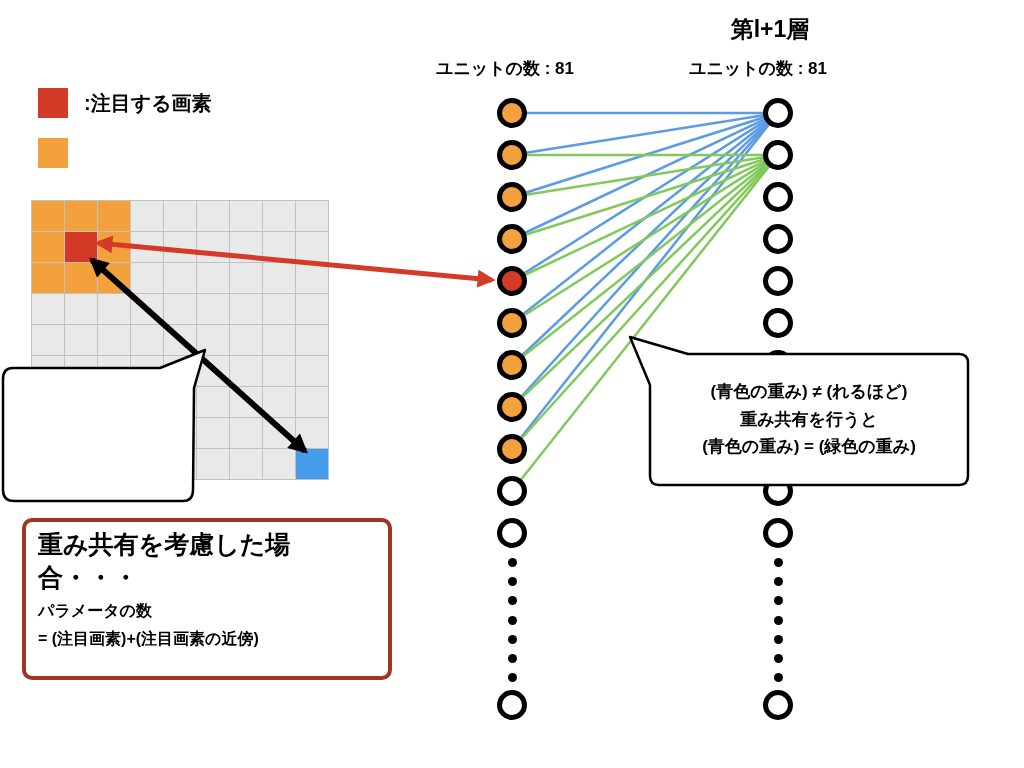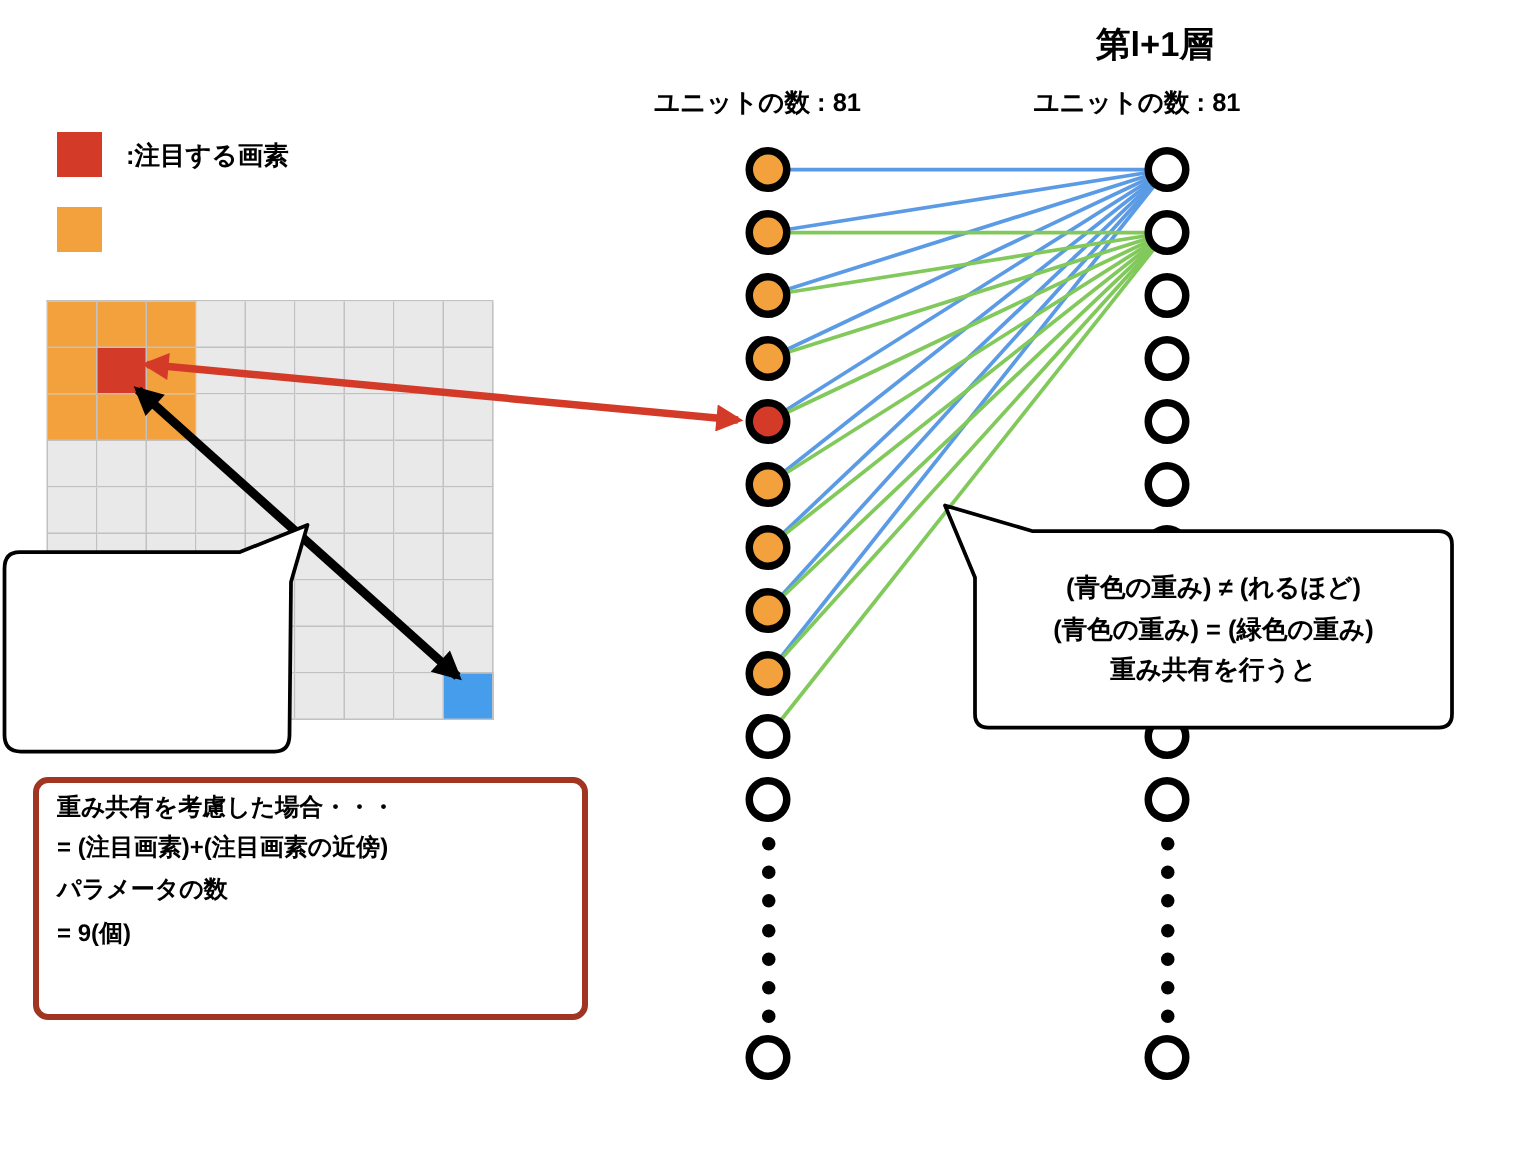--- a/index.html
+++ b/index.html
@@ -2,35 +2,35 @@
 <html><head>
 <meta charset="utf-8">
 <style>
   html,body{margin:0;padding:0;background:#fff;}
   #stage{position:relative;width:1024px;height:768px;background:#fff;overflow:hidden;
          font-family:"Liberation Sans","DejaVu Sans",sans-serif;color:#000;}
   .abs{position:absolute;}
   .hdr{font-size:23px;font-weight:800;text-align:center;z-index:5;}
   .sub{font-size:17px;font-weight:800;text-align:center;z-index:5;}
   .legend-swatch{width:30px;height:30px;z-index:5;}
-  .legend-label{font-size:17px;font-weight:800;height:30px;display:flex;align-items:center;z-index:5;}
+  .legend-label{font-size:20px;font-weight:800;height:30px;display:flex;align-items:center;z-index:5;}
   #grid{left:31px;top:200px;display:grid;grid-template-columns:repeat(9,33px);
         grid-template-rows:repeat(9,31px);border-left:1px solid #c1c1c1;border-top:1px solid #c1c1c1;z-index:1;}
   .cell{border-right:1px solid #c1c1c1;border-bottom:1px solid #c1c1c1;box-sizing:border-box;}
   #netsvg{left:0;top:0;z-index:2;}
   .neuron{width:30px;height:30px;border-radius:50%;border:5px solid #000;box-sizing:border-box;z-index:3;}
   .dot{width:9px;height:9px;border-radius:50%;background:#000;z-index:3;}
   .bubble-svg{z-index:4;}
   .bubble-text{z-index:5;display:flex;flex-direction:column;justify-content:center;
                text-align:center;font-weight:800;}
   #left-bubble-text{left:3px;top:368px;width:192px;height:133px;font-size:15px;line-height:1.5;}
   #right-bubble-text{left:652px;top:356px;width:314px;height:127px;font-size:17px;line-height:1.62;}
   #param-box{left:22px;top:518px;width:350px;height:148px;background:#fff;border:4px solid #a03522;
              border-radius:10px;padding:6px 0 0 12px;z-index:5;}
-  #param-box .title{font-size:16px;font-weight:800;margin-bottom:3px;}
+  #param-box .title{font-size:25px;font-weight:800;margin-bottom:3px;}
   #param-box .pline{font-size:16px;font-weight:800;line-height:1.78;}
 </style>
 </head>
 <body>
 
 <div id="stage">
 
   <div class="abs hdr" style="left:690px;top:14px;width:160px;">第l+1層</div>
   <div class="abs sub" style="left:400px;top:57px;width:210px;">ユニットの数 : 81</div>
   <div class="abs sub" style="left:653px;top:57px;width:210px;">ユニットの数 : 81</div>
@@ -199,24 +199,23 @@
 
   <svg class="abs bubble-svg" style="left:0;top:340px;" width="225" height="170">
     <path d="M 13 28 L 160 28 L 205 10 L 194 48 L 193 150 Q 193 161 183 161 L 14 161 Q 3 161 3 150 L 3 39 Q 3 28 13 28 Z" fill="#fff" stroke="#000" stroke-width="2.5" stroke-linejoin="round"></path>
   </svg>
 
   <svg class="abs bubble-svg" style="left:615px;top:325px;" width="365" height="172">
     <path d="M 73 29 L 344 29 Q 353 29 353 38 L 353 151 Q 353 160 344 160 L 44 160 Q 35 160 35 151 L 35 60 L 15 12 Z" fill="#fff" stroke="#000" stroke-width="2.5" stroke-linejoin="round"></path>
   </svg>
   <div id="right-bubble-text" class="abs bubble-text">
     <div>(青色の重み) ≠ (れるほど)</div>
+    <div>重み共有を行うと</div>
     <div>(青色の重み) = (緑色の重み)</div>
-    <div>重み共有を行うと</div>
   </div>
 
   <div id="param-box" class="abs">
     <div class="title">重み共有を考慮した場合・・・</div>
+    <div class="pline">パラメータの数</div>
     <div class="pline">= (注目画素)+(注目画素の近傍)</div>
-    <div class="pline">パラメータの数</div>
-    <div class="pline">= 9(個)</div>
   </div>
 
 </div>
 
 </body></html>

